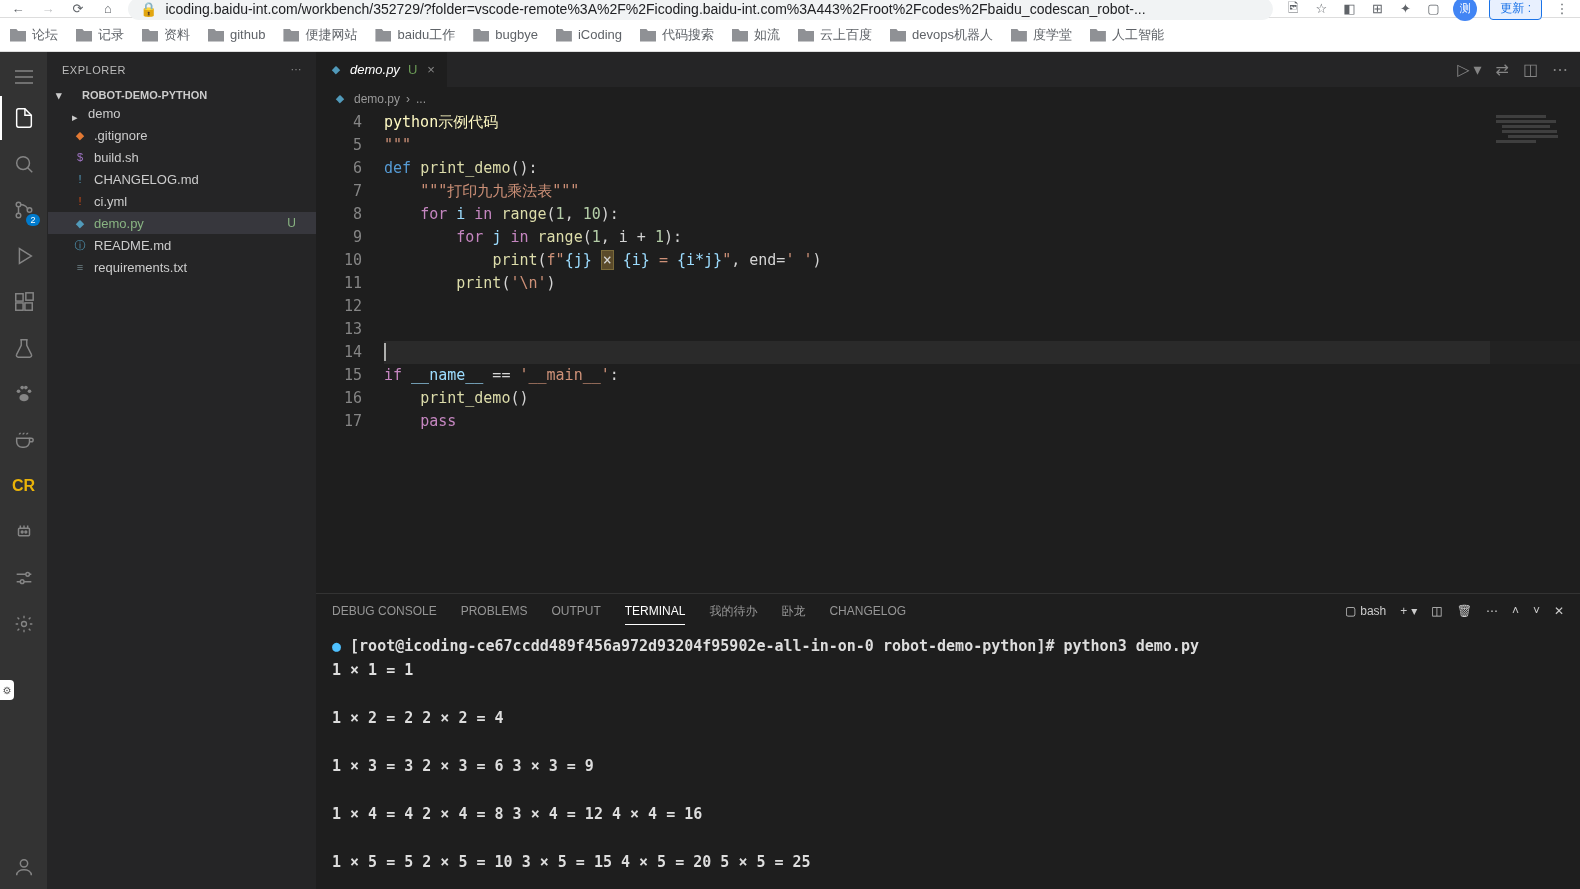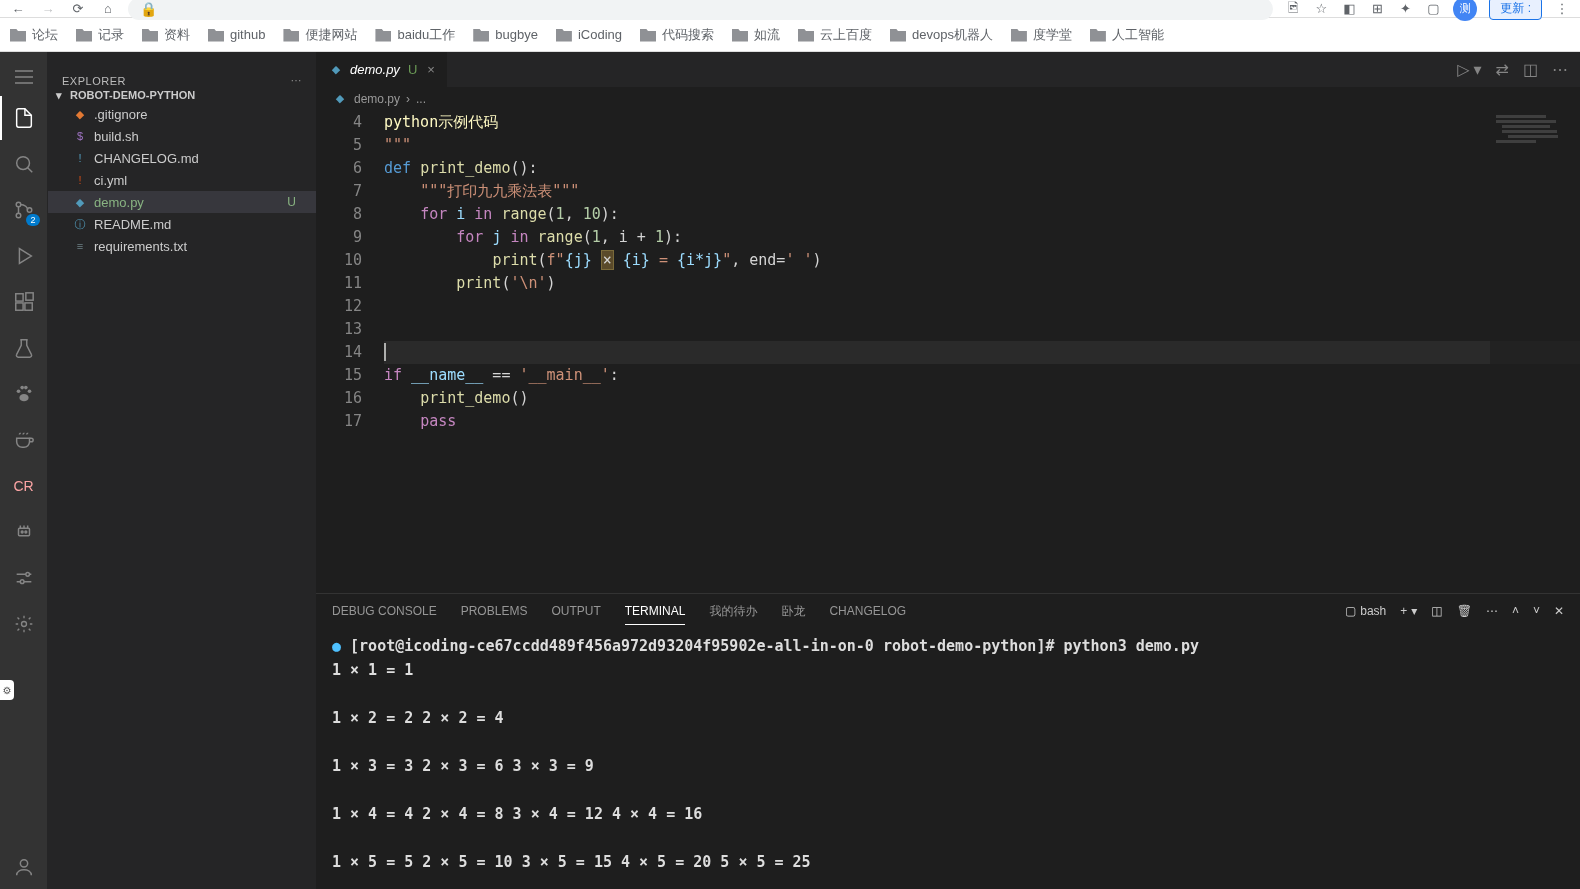--- a/index.html
+++ b/index.html
@@ -21,26 +21,26 @@
 .folder-ico { width: 16px; height: 14px; display: inline-block; background: #5f6368; clip-path: polygon(0 10%, 40% 10%, 50% 25%, 100% 25%, 100% 100%, 0 100%); opacity: .7; }
 
 
 .vscode { display: flex; height: calc(889px - 52px); background: #1e1e1e; }
 .activity-bar { width: 48px; background: #333333; display: flex; flex-direction: column; align-items: center; padding-top: 8px; gap: 2px; border-right: 1px solid #252526; }
 .act-item { width: 48px; height: 44px; display: flex; align-items: center; justify-content: center; color: #858585; cursor: pointer; position: relative; }
 .act-item.active { color: #fff; }
 .act-item.active::before { content: ""; position: absolute; left: 0; top: 0; bottom: 0; width: 2px; background: #fff; }
 .act-badge { position: absolute; bottom: 6px; right: 8px; background: #007acc; color: #fff; border-radius: 8px; font-size: 9px; padding: 1px 4px; }
 .act-spacer { flex: 1; }
-.act-cr { font-size: 14px; font-weight: normal; color: #fca5a5; }
+.act-cr { font-size: 16px; font-weight: bold; color: #eab308; }
 
 .sidebar { width: 268px; background: #252526; display: flex; flex-direction: column; font-size: 13px; }
-.sb-header { height: 35px; display: flex; align-items: flex-end; justify-content: space-between; padding: 0 14px; color: #bbbbbb; font-size: 11px; letter-spacing: .5px; }
+.sb-header { height: 35px; display: flex; align-items: center; justify-content: space-between; padding: 0 14px; color: #bbbbbb; font-size: 11px; letter-spacing: .5px; }
 .sb-dots { color: #888; cursor: pointer; }
-.sb-root { display: flex; align-items: flex-start; padding: 2px 8px; font-weight: bold; color: #ccc; font-size: 11px; gap: 4px; }
+.sb-root { display: flex; align-items: flex-start; padding: 2px 8px; font-weight: bold; color: #ccc; font-size: 11px; gap: 16px; }
 .chev { display: inline-block; width: 10px; height: 10px; }
 .chev.down::before { content: "▾"; font-size: 11px; }
 .chev.right::before { content: "▸"; font-size: 11px; }
 .tree { overflow-y: auto; }
 .tree-item { display: flex; align-items: center; padding: 3px 12px 3px 24px; gap: 6px; color: #cccccc; cursor: pointer; font-size: 13px; }
 .tree-item.selected { background: #37373d; }
 .tree-mod { position: absolute; right: 20px; color: #89b482; font-size: 12px; }
 .tree-mod-dot { position: absolute; right: 20px; color: #6a9955; font-size: 14px; }
 .file-ico { width: 16px; height: 16px; display: inline-flex; align-items: center; justify-content: center; font-size: 11px; flex-shrink: 0; }
 .f-py { color: #519aba; }
@@ -99,20 +99,21 @@
 
 <div class="browser-bar">
   <div class="nav-icons">
     <span class="nav-ico">←</span>
     <span class="nav-ico" style="opacity:.4">→</span>
     <span class="nav-ico">⟳</span>
     <span class="nav-ico">⌂</span>
   </div>
   <div class="url-bar">
     <span class="url-lock">🔒</span>
+    <span>icoding.baidu-int.com/workbench/352729/?folder=vscode-remote%3A%2F%2Ficoding.baidu-int.com%3A443%2Froot%2Fcodes%2Fbaidu_codescan_robot-...</span>
   </div>
   <div class="ext-icons">
     <span class="nav-ico">🖻</span>
     <span class="nav-ico">☆</span>
     <span class="nav-ico">◧</span>
     <span class="nav-ico">⊞</span>
     <span class="nav-ico">✦</span>
     <span class="nav-ico">▢</span>
     <span class="avatar-dot">测</span>
     <span class="update-pill">更新 :</span>
@@ -279,20 +280,24 @@
   <div class="sidebar">
     <div class="sb-header">
       <span>EXPLORER</span>
       <span class="sb-dots">⋯</span>
     </div>
     <div class="sb-root">
       <span class="chev down"></span>
       <span>ROBOT-DEMO-PYTHON</span>
     </div>
     <div class="tree" id="file-tree">
+        <div class="tree-item" style="position: relative;">
+          <span class="chev right"></span>
+          <span>demo</span>
+        </div>
         <div class="tree-item" style="position: relative;">
           <span class="file-ico f-git">◆</span>
           <span>.gitignore</span>
         </div>
         <div class="tree-item" style="position: relative;">
           <span class="file-ico f-sh">$</span>
           <span>build.sh</span>
         </div>
         <div class="tree-item" style="position: relative;">
           <span class="file-ico f-md">!</span>

